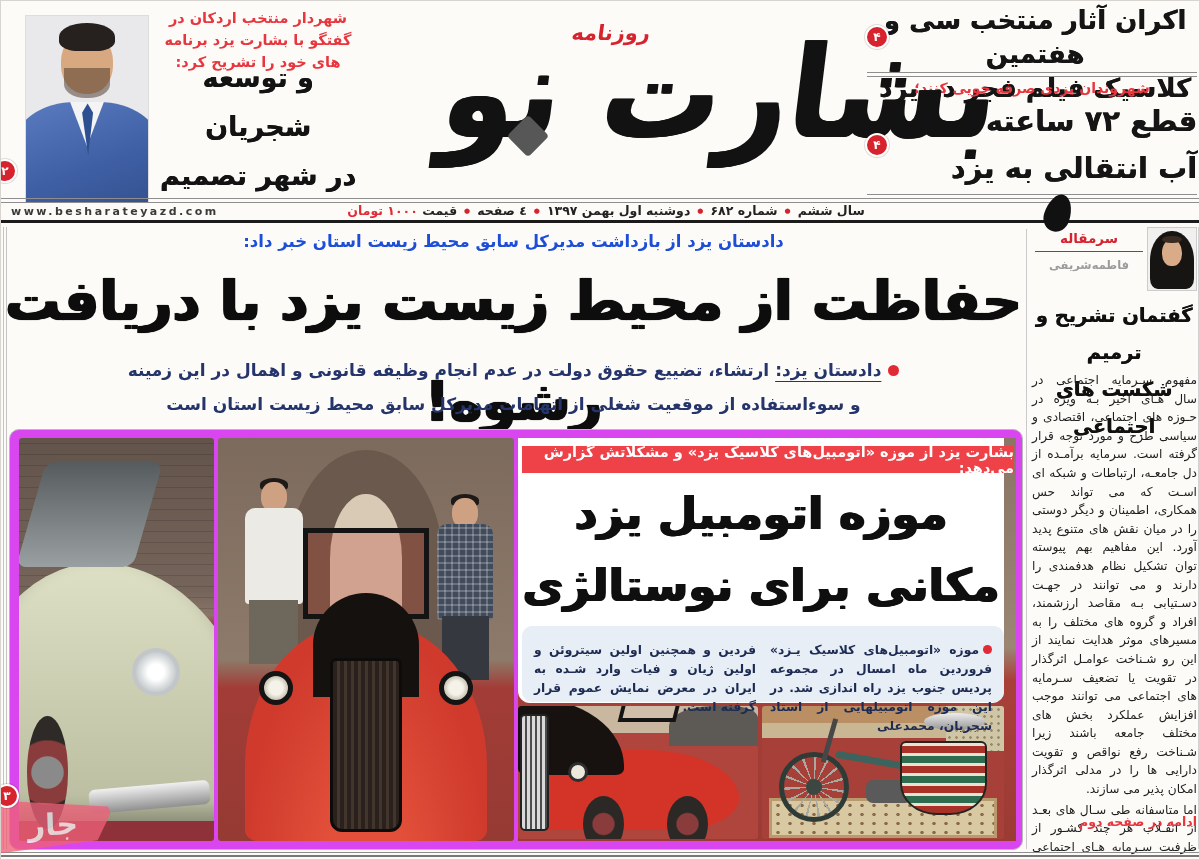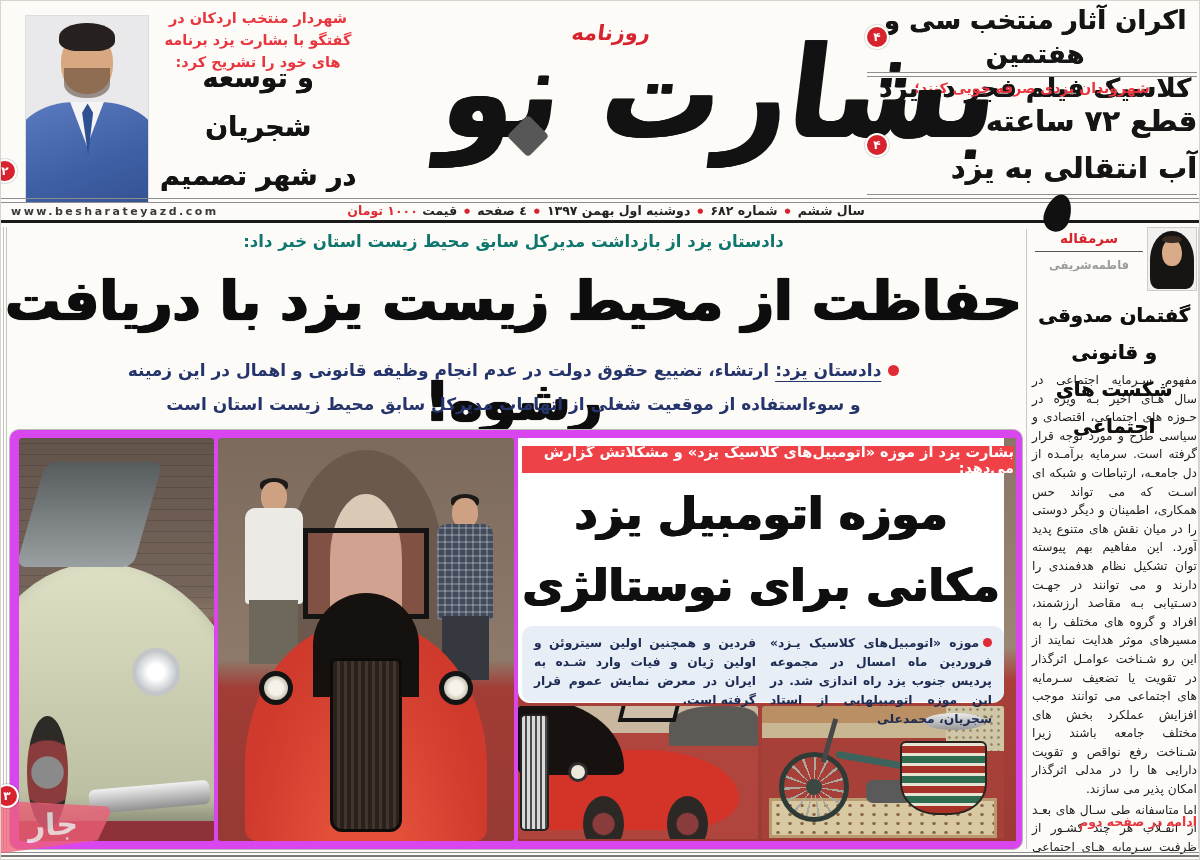--- a/index.html
+++ b/index.html
@@ -59,21 +59,21 @@
   
   #rule-top { left:0; top:197px; width:1200px; }
   #rule-thick { left:0; top:219px; width:1200px; height:3px; background:#1b1b1b; }
   #dateline { left:250px; top:202px; width:710px; text-align:center;
     font-size:12.5px; font-weight:bold; color:#222; }
   #dateline .seg::after { content:"●"; color:#d6232e; font-size:7px;
     margin:0 7px; vertical-align:2px; }
 
   
   #lead-kicker { left:0; top:231px; width:1025px; text-align:center;
-    font-size:16.5px; font-weight:bold; color:#0f766e; }
+    font-size:16.5px; font-weight:bold; color:#1d4ed8; }
   #lead-headline { left:0; top:250px; width:1025px; text-align:center;
     font-size:55px; line-height:100px; font-weight:bold; color:#0d0d0d;
     text-shadow:1.2px 0 #0d0d0d, -1.2px 0 #0d0d0d, 0 0 1px #0d0d0d; }
   #lead-subhead { left:0; top:352px; width:1025px; text-align:center;
     font-size:17px; line-height:34px; font-weight:bold; color:#25346b; }
   .bullet-dot { display:inline-block; width:11px; height:11px; border-radius:50%;
     background:#e02a35; margin-left:7px; }
   .ul { text-decoration:underline; text-underline-offset:5px; }
 
   
@@ -90,21 +90,21 @@
   #museum-kicker { position:absolute; left:4px; top:8px; width:492px; height:27px;
     background:#ee4248; color:#fff; font-size:14.5px; font-weight:bold;
     display:flex; align-items:center; justify-content:center; z-index:3; }
   #museum-headline { position:absolute; left:0; top:40px; width:486px;
     text-align:center; font-size:45px; line-height:72px; font-weight:bold;
     color:#0f0f0f; z-index:3; text-shadow:1px 0 #0f0f0f, -1px 0 #0f0f0f; }
   #museum-caption { position:absolute; left:4px; top:188px; width:482px; height:76px;
     background:#e7eef6; border-radius:10px; z-index:4; display:flex; direction:rtl;
     gap:14px; padding:8px 12px; font-size:12.3px; line-height:19px;
     font-weight:bold; color:#1d2b52; }
-  #museum-caption .col { width:50%; text-align:justify; }
+  #museum-caption .col { width:50%; text-align:justify;margin-top:7px; }
   .cap-dot { display:inline-block; width:9px; height:9px; border-radius:50%;
     background:#e02a35; margin-left:4px; }
   #photo-convertible { left:0; top:268px; width:240px; height:133px; }
   #photo-moped { left:244px; top:268px; width:242px; height:133px; }
 
   
   #sidebar-vline { left:1025px; top:228px; width:1px; height:620px; background:#c9c9c9; }
   #left-frame { left:2px; top:226px; width:4px; height:622px;
     border-left:1px solid #c4c4c4; border-right:1px solid #c4c4c4; }
   #right-frame { left:1197px; top:226px; width:1px; height:622px; background:#d2d2d2; }
@@ -397,21 +397,21 @@
 
   <div class="abs" id="editorial-label">سرمقاله</div>
   <div class="abs" id="editorial-underline"></div>
   <div class="abs" id="editorial-author">فاطمه‌شریفی</div>
   <div class="abs" id="photo-editor">
     <div class="hijab"></div>
     <div class="face"></div>
     <div class="fringe"></div>
   </div>
   <div class="abs" id="editorial-title">
-    <div>گفتمان صدوقی و قانونی</div>
+    <div>گفتمان تشریح و ترمیم</div>
     <div>شکست های اجتماعی</div>
   </div>
   <div class="abs" id="editorial-body">
     <p>مفهوم سـرمایه اجتماعی در سال هـای اخیر بـه ویژه در حـوزه های اجتماعی، اقتصادی و سیاسی طرح و مورد توجه قرار گرفته است. سرمایه برآمـده از دل جامعـه، ارتباطات و شبکه ای اسـت که می تواند حس همکاری، اطمینان و دیگر دوستی را در میان نقش های متنوع پدید آورد. این مفاهیم بهم پیوسته توان تشکیل نظام هدفمندی را دارند و می توانند در جهـت دسـتیابی بـه مقاصد ارزشمند، افراد و گروه های مختلف را به مسیرهای موثر هدایت نمایند از این رو شـناخت عوامـل اثرگذار در تقویت یا تضعیف سـرمایه های اجتماعی می توانند موجب افزایش عملکرد بخش های مختلف جامعه باشند زیرا شـناخت رفع نواقص و تقویت دارایی ها را در مدلی اثرگذار امکان پذیر می سازند.</p>
     <p>اما متاسفانه طی سـال های بعـد از انقـلاب هر چند کشـور از ظرفیت سـرمایه هـای اجتماعی کم نظیری برخوردار بوده است اما بنابـر دلایلی از جمله تعصب های غلـط، محدودیـت هـای گروهی، برخوردهای سیاسی و ایجاد فاصله در بدنه تصمیم ساز و اجرایی کشور بـا بخش هـای مختلـف اجتماع، شکست‌های اجتماعی چشمگیری رقم خورده است...</p>
   </div>
   <div class="abs" id="editorial-continue">ادامه در صفحه دوم</div>
 
   <div class="abs sep-double" id="rule-bottom"></div>
   <div class="abs" id="jaaar-watermark">

